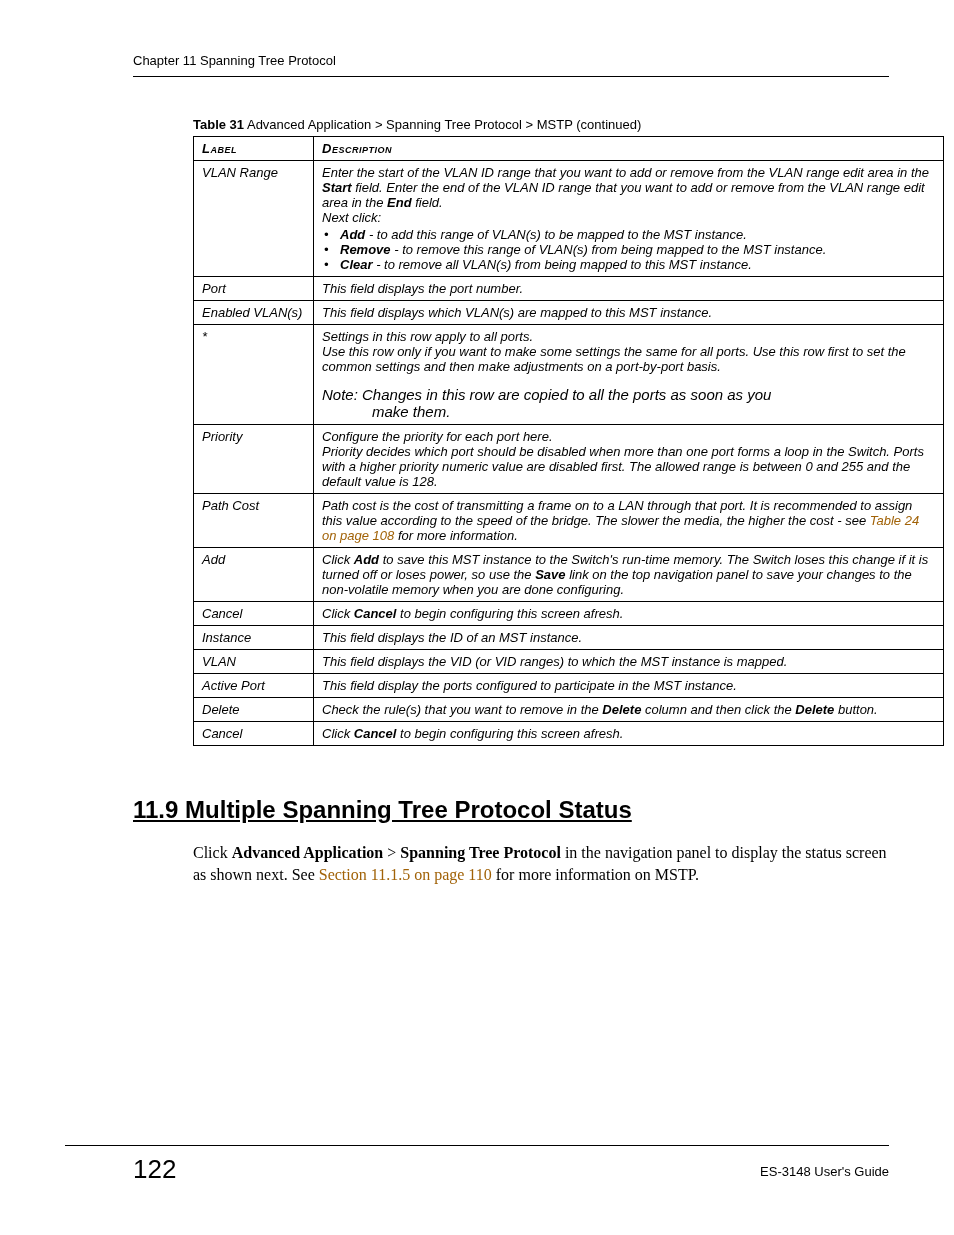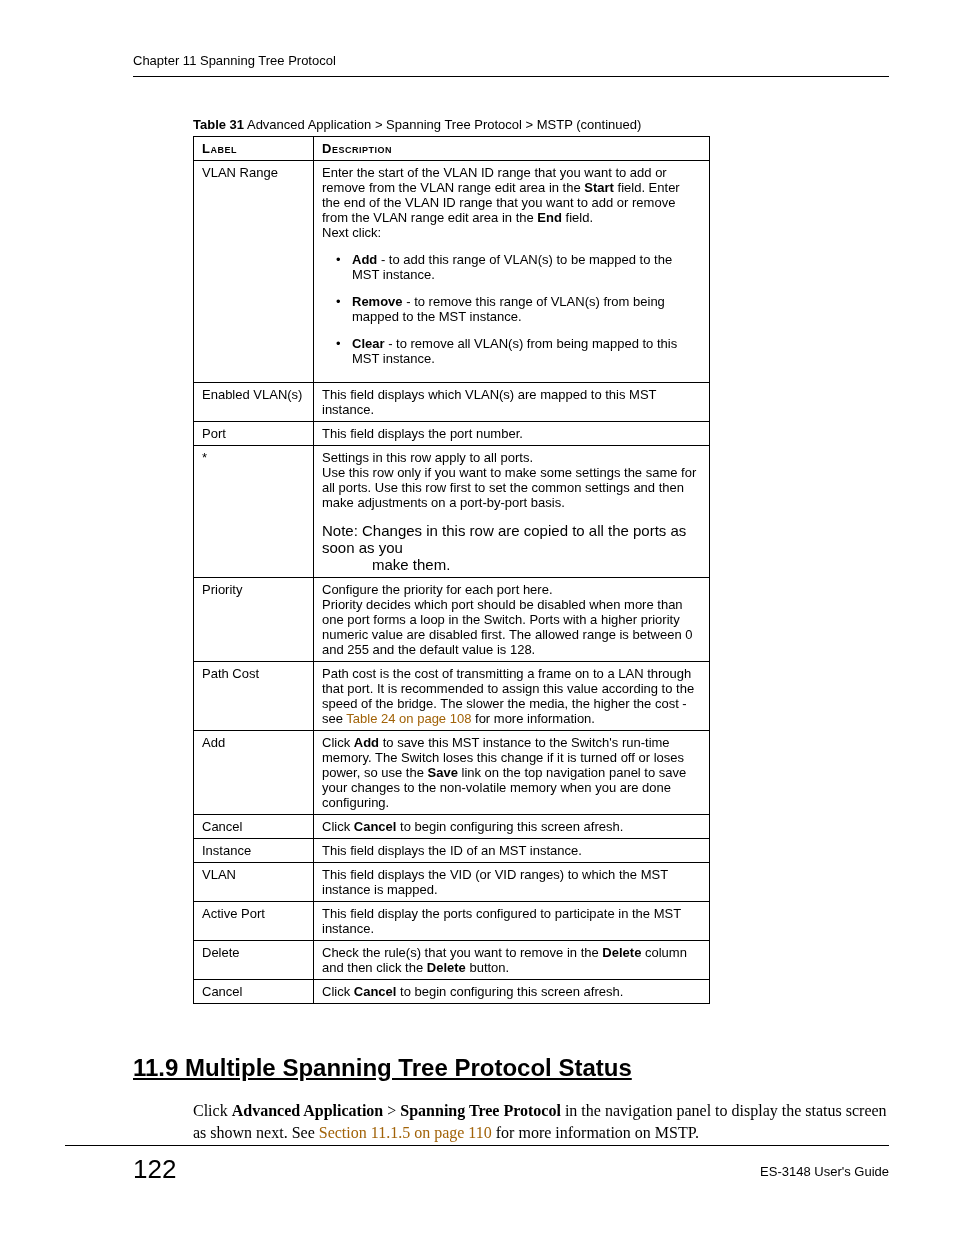--- a/index.html
+++ b/index.html
@@ -25,23 +25,24 @@
       margin-left: 68px;
     }
     .table-caption {
       font-size: 13px;
       margin-left: 128px;
       margin-bottom: 4px;
     }
     .table-caption .tnum { font-weight: bold; }
     table.desc {
       border-collapse: collapse;
-      width: 517px;
+      width: 751px;
       margin-left: 128px;
       font-size: 13px;
+      font-style: italic;
     }
     table.desc th, table.desc td {
       border: 1px solid #000;
       padding: 4px 8px;
       vertical-align: top;
       text-align: left;
     }
     table.desc th {
       font-variant: small-caps;
       font-weight: bold;
@@ -50,21 +51,21 @@
     }
     table.desc td.label-col { width: 120px; }
     ul.bullets {
       list-style: none;
       padding-left: 0;
       margin: 2px 0 0 0;
     }
     ul.bullets li {
       position: relative;
       padding-left: 18px;
-      margin: 12px;
+      margin: 0;
     }
     ul.bullets li::before {
       content: "•";
       position: absolute;
       left: 2px;
       top: 0;
     }
     .note {
       font-size: 15px;
       margin-top: 12px;
@@ -131,27 +132,27 @@
           <div>Next click:</div>
           <ul class="bullets">
             <li><b>Add</b><span> - to add this range of VLAN(s) to be mapped to the MST instance.</span></li>
             <li><b>Remove</b><span> - to remove this range of VLAN(s) from being mapped to the MST instance.</span></li>
             <li><b>Clear</b><span> - to remove all VLAN(s) from being mapped to this MST instance.</span></li>
           </ul>
         </td>
       </tr>
 
       <tr>
+        <td class="label-col">Port</td>
+        <td>This field displays the port number.</td>
+      </tr>
+
+      <tr>
         <td class="label-col">Enabled VLAN(s)</td>
         <td>This field displays which VLAN(s) are mapped to this MST instance.</td>
-      </tr>
-
-      <tr>
-        <td class="label-col">Port</td>
-        <td>This field displays the port number.</td>
       </tr>
 
       <tr>
         <td class="label-col">*</td>
         <td>
           <div>Settings in this row apply to all ports.</div>
           <div>Use this row only if you want to make some settings the same for all ports. Use this row first to set the common settings and then make adjustments on a port-by-port basis.</div>
           <div class="note">
             <span>Note: Changes in this row are copied to all the ports as soon as you</span>
             <span class="ind">make them.</span>

